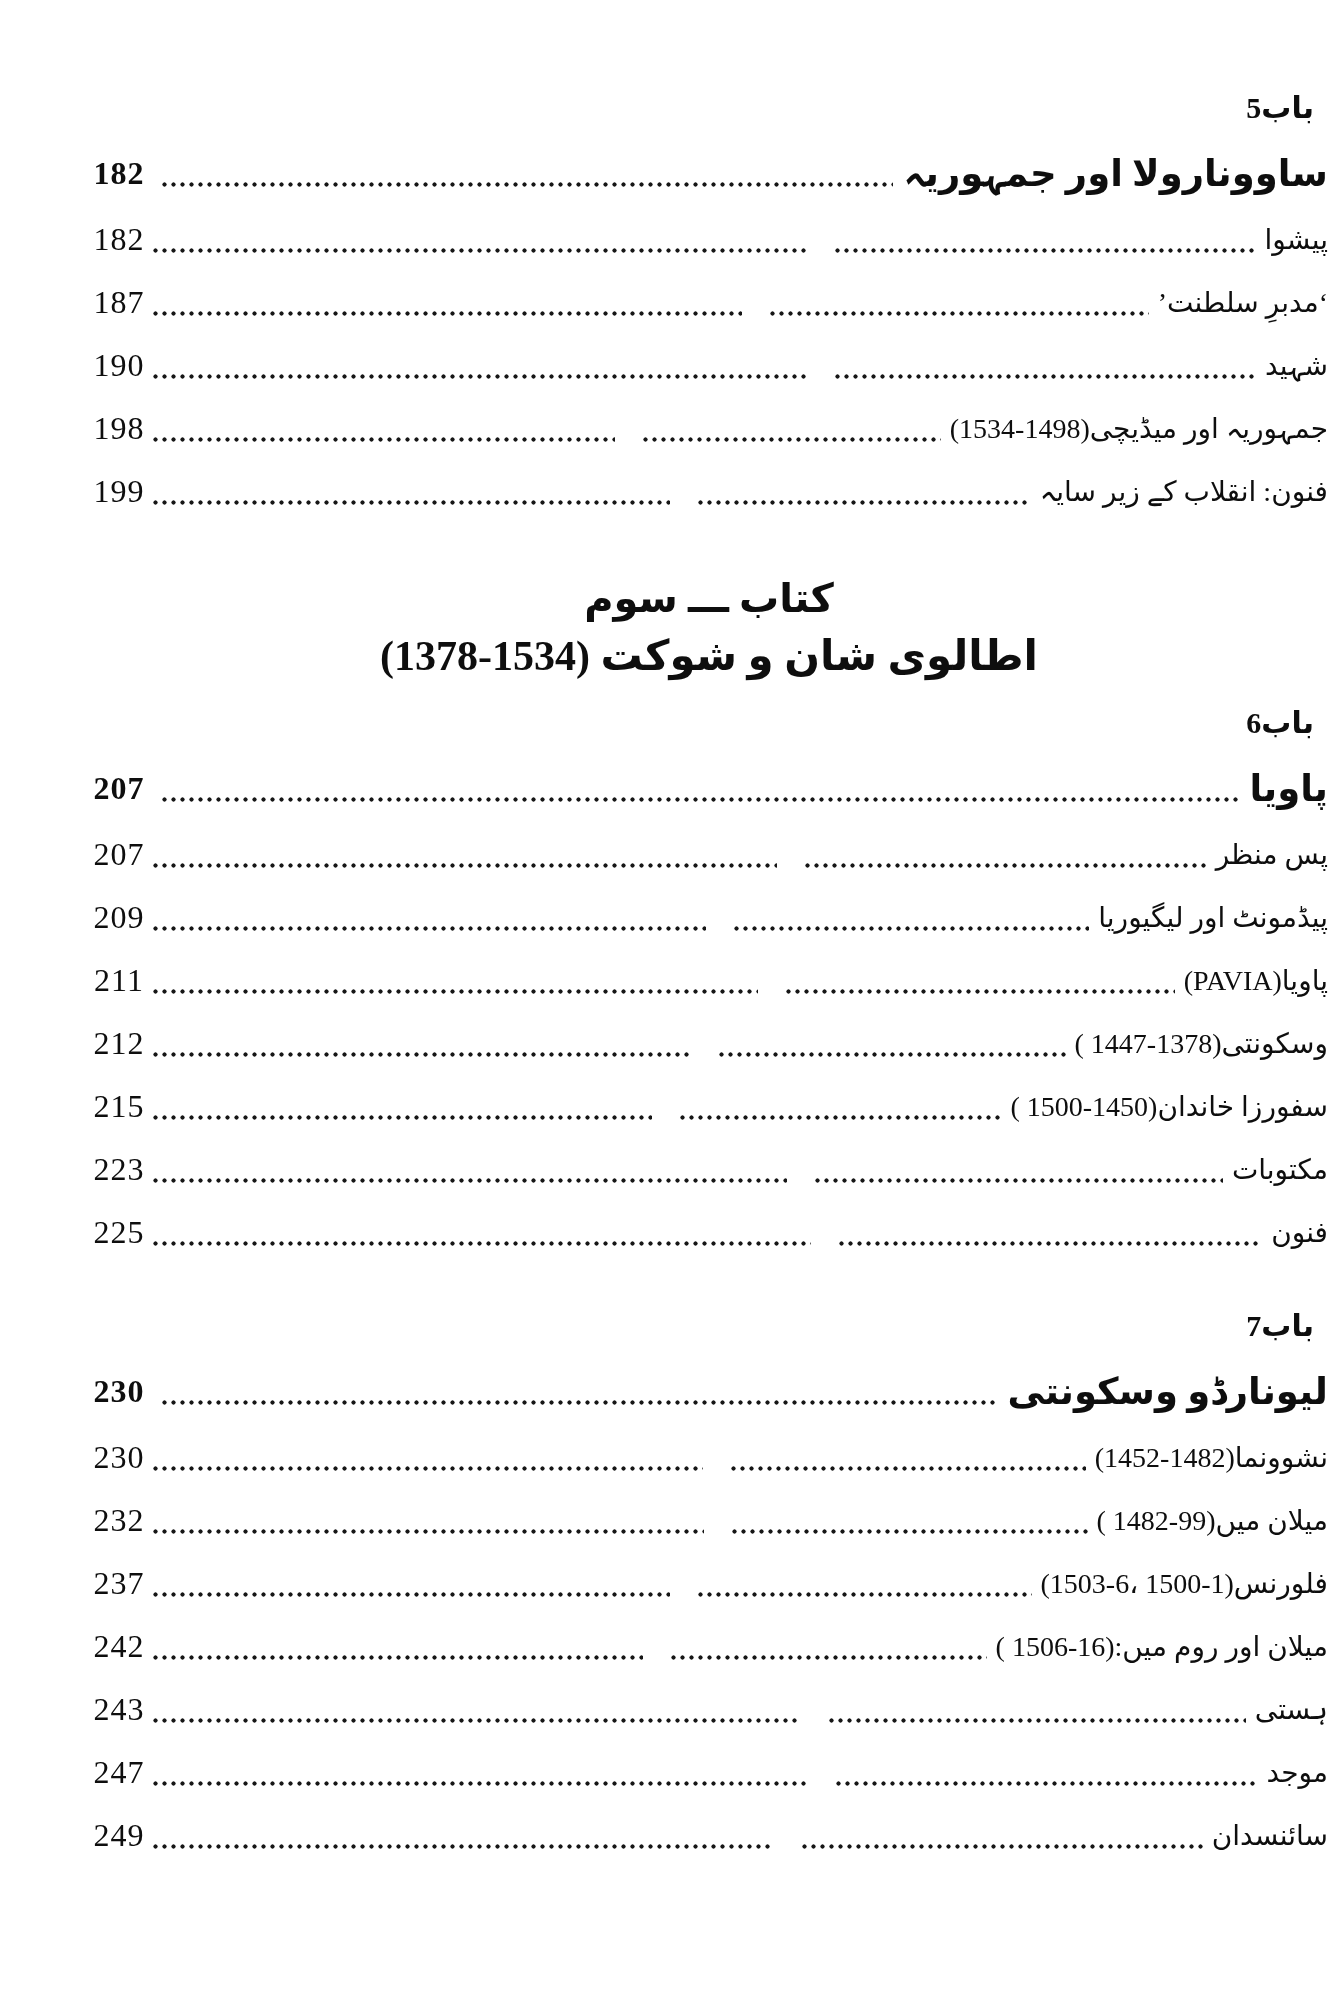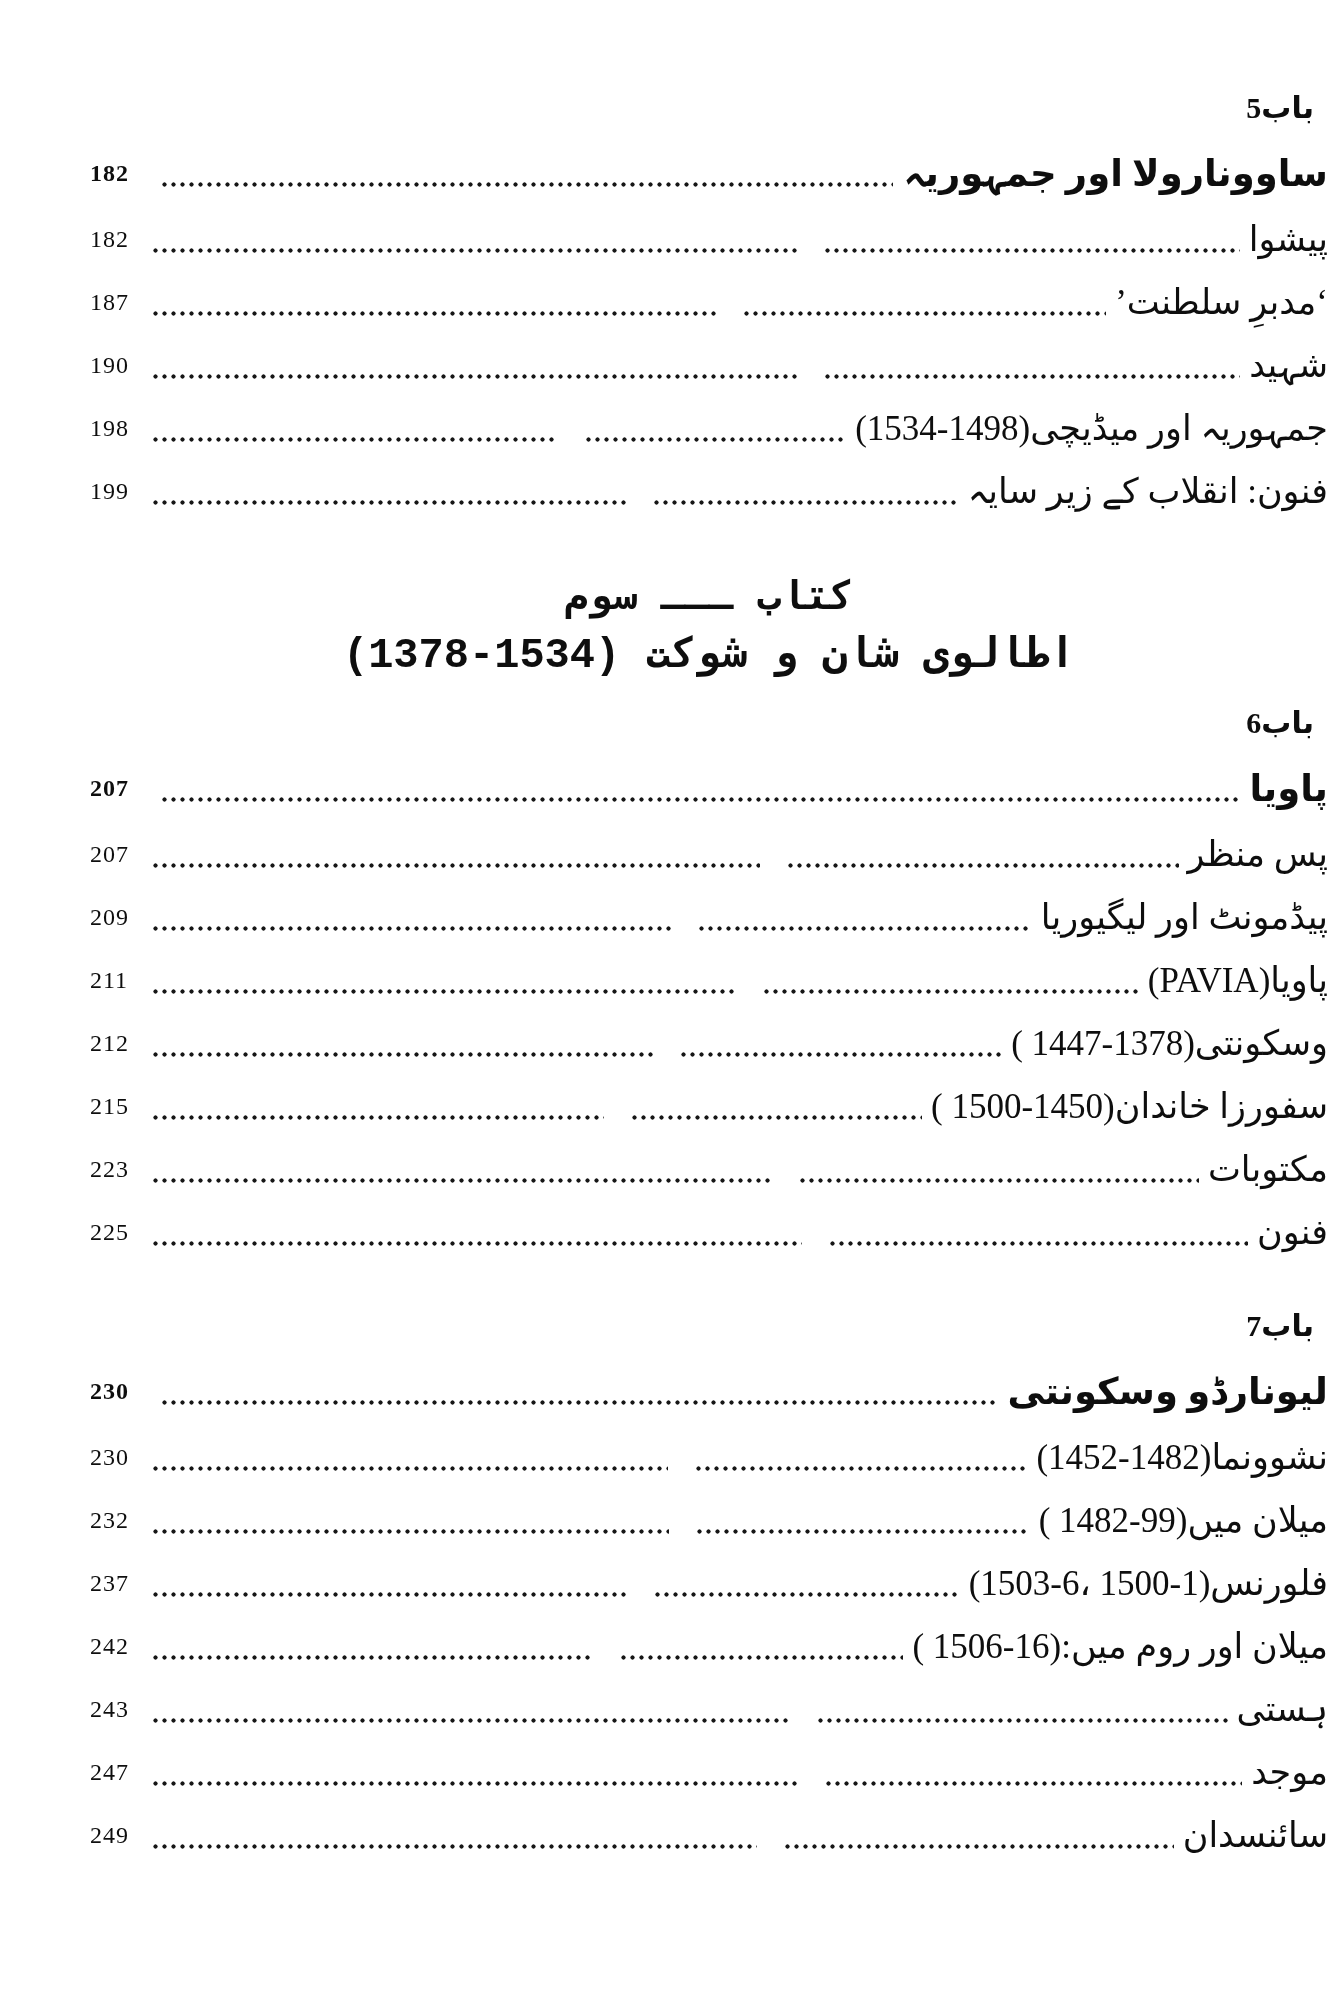--- a/index.html
+++ b/index.html
@@ -11,39 +11,39 @@
     color:#0e0e0e;direction:rtl;
   }
   .chapter-label{
     font-weight:bold;font-size:30px;line-height:44px;
     margin:0 14px 8px 0;text-align:right;white-space:nowrap;
   }
   .chapter + .chapter .chapter-label{margin-top:40px;}
   .row{display:flex;direction:rtl;align-items:center;height:63px;}
   .row.main{height:70px;margin-top:4px;}
   .title{
-    font-size:35px;white-space:nowrap;flex:0 0 auto;
+    font-size:28px;white-space:nowrap;flex:0 0 auto;
     font-family:"Liberation Serif","DejaVu Sans",serif;
   }
   .row.main .title{font-weight:bold;font-size:37px;}
   .pagenum{
-    font-size:24px;flex:0 0 auto;min-width:58px;text-align:left;
+    font-size:32px;flex:0 0 auto;min-width:58px;text-align:center;
     font-family:"Liberation Serif",serif;letter-spacing:1px;
   }
   .row.main .pagenum{font-weight:bold;}
   .lead{
     height:5px;position:relative;top:11px;
     background-image:radial-gradient(circle at 4.5px 2.5px,#161616 1.8px,rgba(0,0,0,0) 2.4px);
     background-size:9px 5px;background-repeat:repeat-x;background-position:left center;
   }
   .lead.solo{flex:1 1 auto;margin-inline-start:10px;margin-inline-end:12px;}
   .lead.seg-r{flex:1 1 0;margin-inline-start:9px;}
   .lead.seg-l{flex:1.55 1 0;margin-inline-end:3px;}
   .leadgap{flex:0 0 26px;}
-  .divider{margin:50px 0 22px;text-align:center;direction:rtl;font-family:Liberation Mono, monospace;}
+  .divider{margin:50px 0 22px;text-align:center;direction:rtl;}
   .book-title{font-weight:bold;font-size:40px;line-height:52px;}
   .book-subtitle{font-weight:bold;font-size:42px;line-height:46px;margin-top:8px;}
 </style>
 </head>
 <body>
 
 <div class="page">
 
   <div class="chapter">
     <div class="chapter-label">باب5</div>

